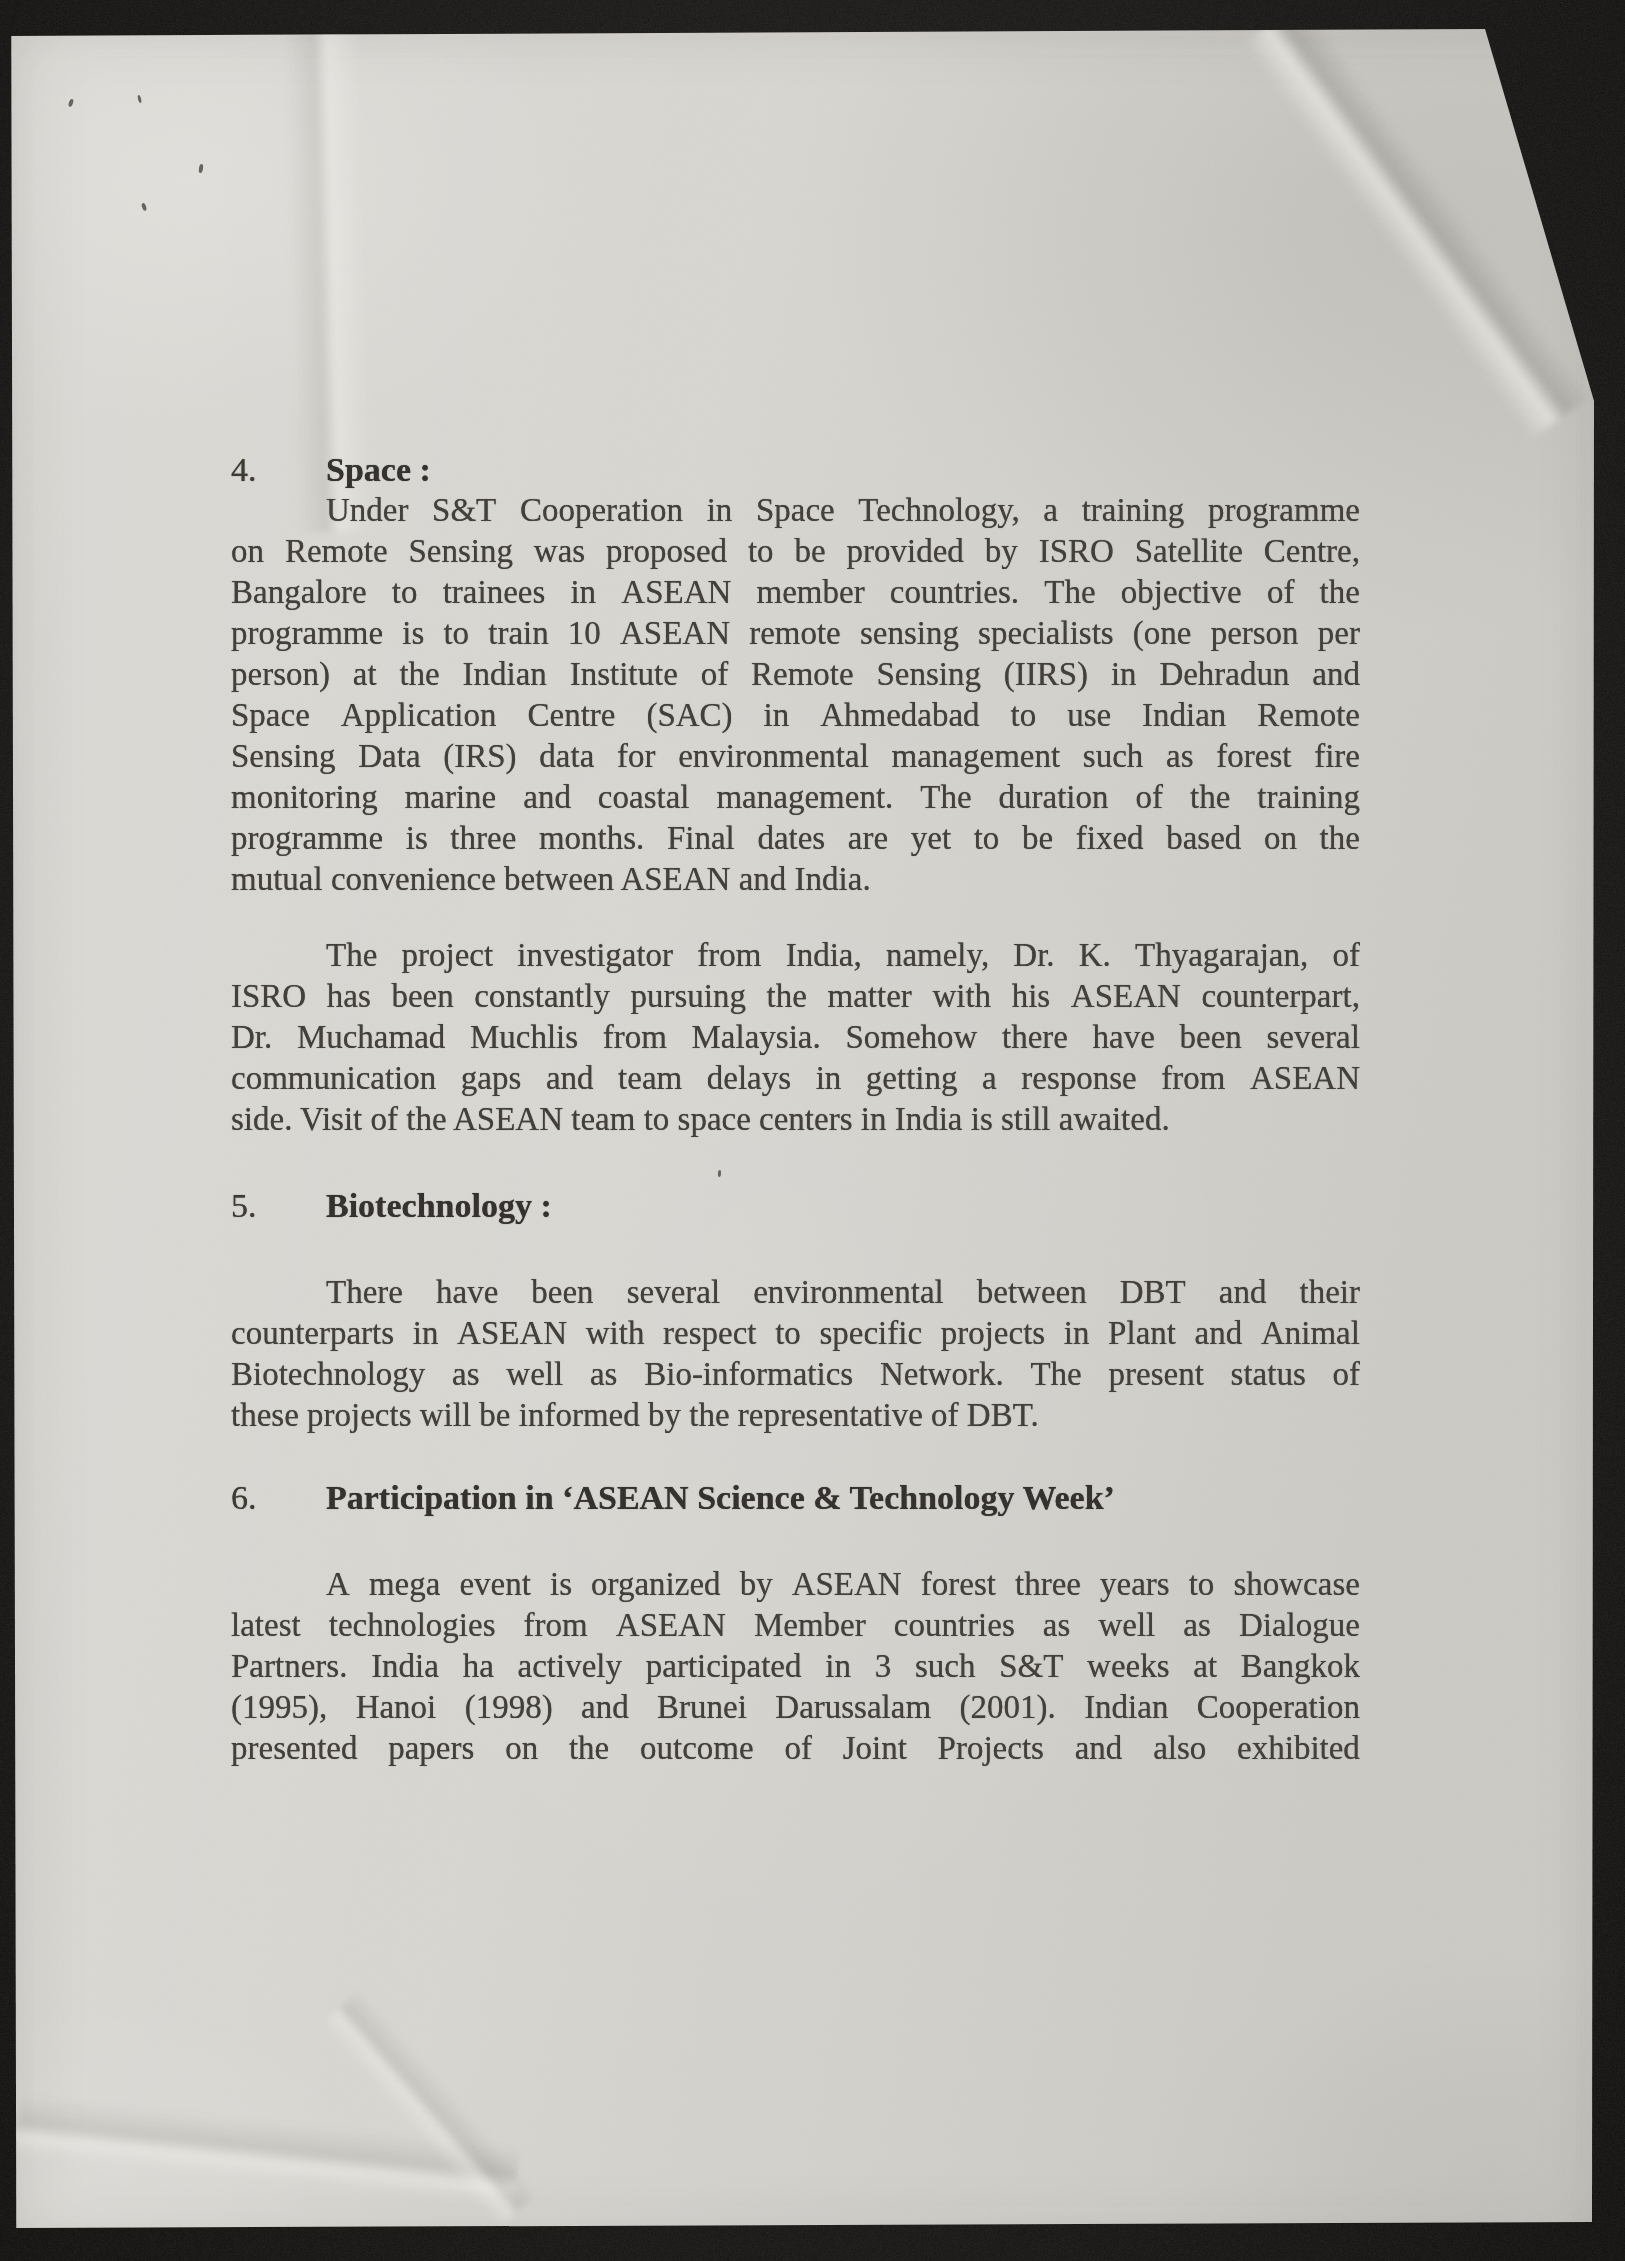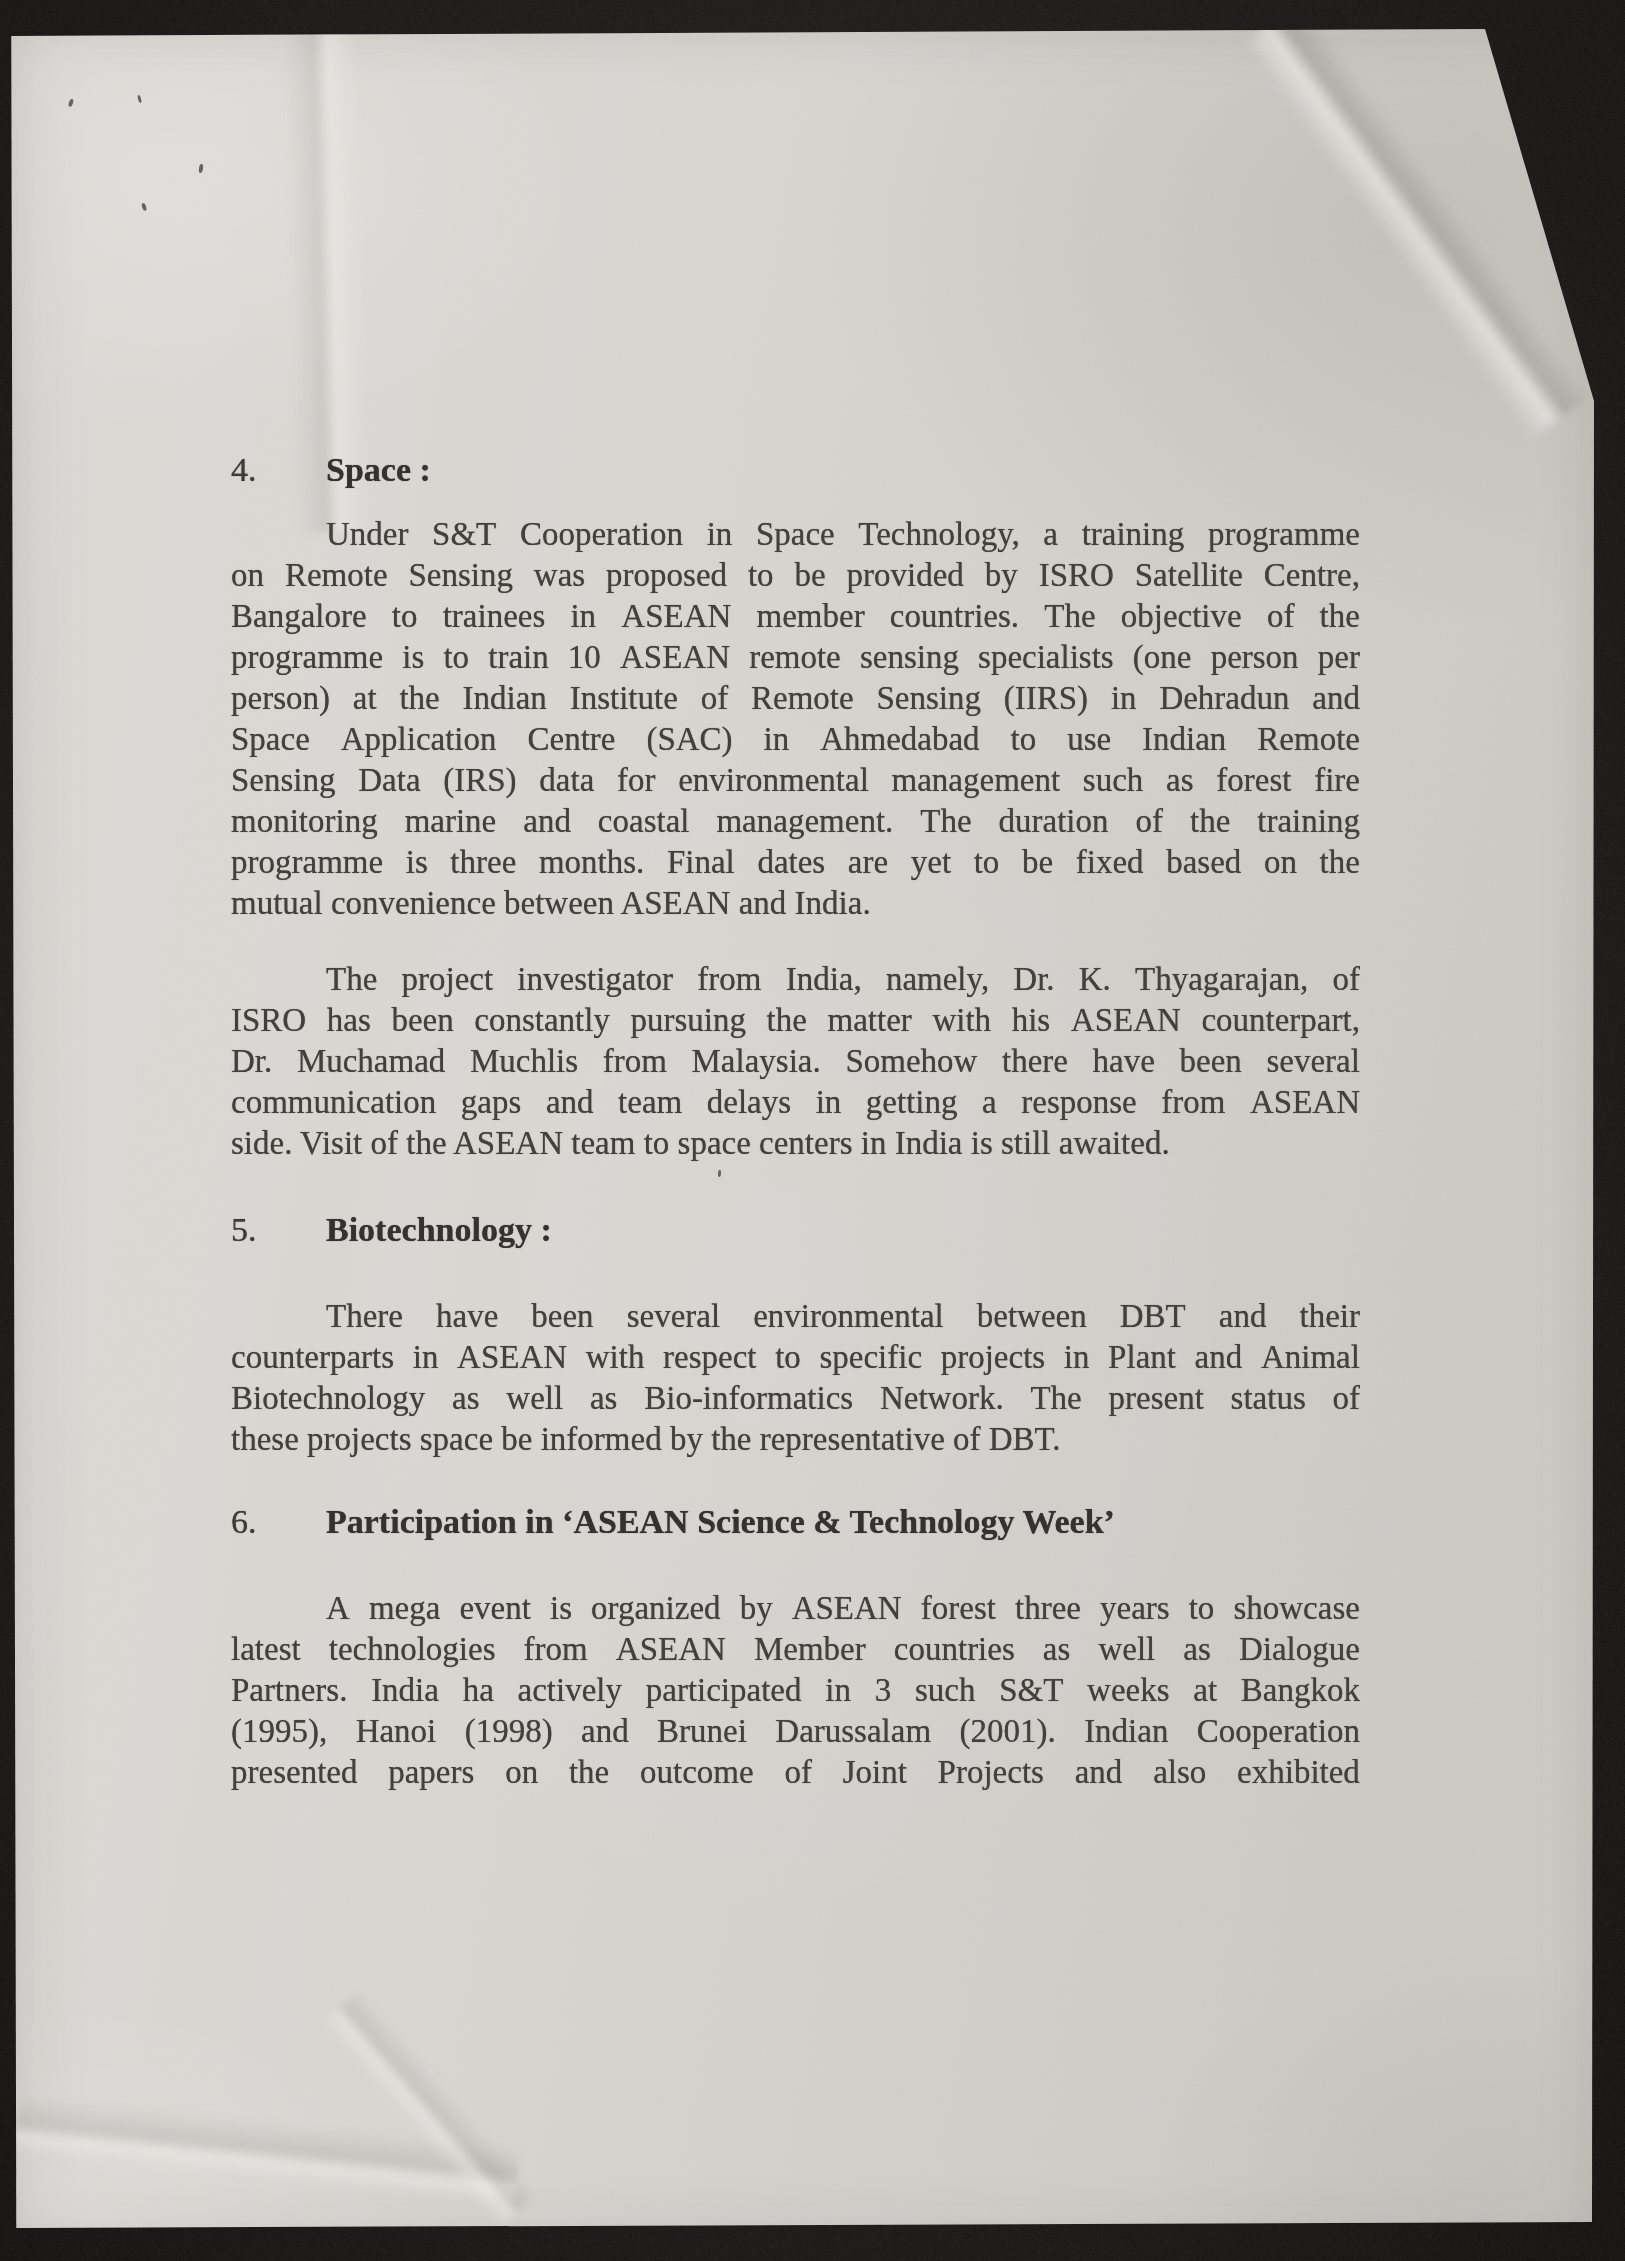--- a/index.html
+++ b/index.html
@@ -68,21 +68,21 @@
     position:relative;padding-left:95px;
     font-weight:bold;font-size:34px;line-height:41px;color:#2a2724;
     text-shadow:0 0 0.9px rgba(40,37,33,.85);
   }
   .h-num{position:absolute;left:0;top:0;font-weight:normal;color:#353128;}
   .para{}
   .line{height:41px;overflow:hidden;}
   .line.just{display:flex;justify-content:space-between;}
   .line.first{padding-left:95px;}
   
-  .text-column > :nth-child(2){margin-top:24px;}
+  .text-column > :nth-child(2){}
   .text-column > :nth-child(3){margin-top:35px;}
   .text-column > :nth-child(4){margin-top:45px;}
   .text-column > :nth-child(5){margin-top:46px;}
   .text-column > :nth-child(6){margin-top:41px;}
   .text-column > :nth-child(7){margin-top:46px;}
   
   .grain{position:absolute;inset:0;width:1625px;height:2261px;opacity:.22;pointer-events:none;}
 </style>
 </head>
 <body>
@@ -307,21 +307,21 @@
             <span>as</span>
             <span>well</span>
             <span>as</span>
             <span>Bio-informatics</span>
             <span>Network.</span>
             <span>The</span>
             <span>present</span>
             <span>status</span>
             <span>of</span>
           </div>
-          <div class="line last">these projects space be informed by the representative of DBT.</div>
+          <div class="line last">these projects will be informed by the representative of DBT.</div>
         </div>
         <div class="heading"><span class="h-num">6.</span><span class="h-title">Participation in ‘ASEAN Science &amp; Technology Week’</span></div>
         <div class="para">
           <div class="line first just">
             <span>A</span>
             <span>mega</span>
             <span>event</span>
             <span>is</span>
             <span>organized</span>
             <span>by</span>

